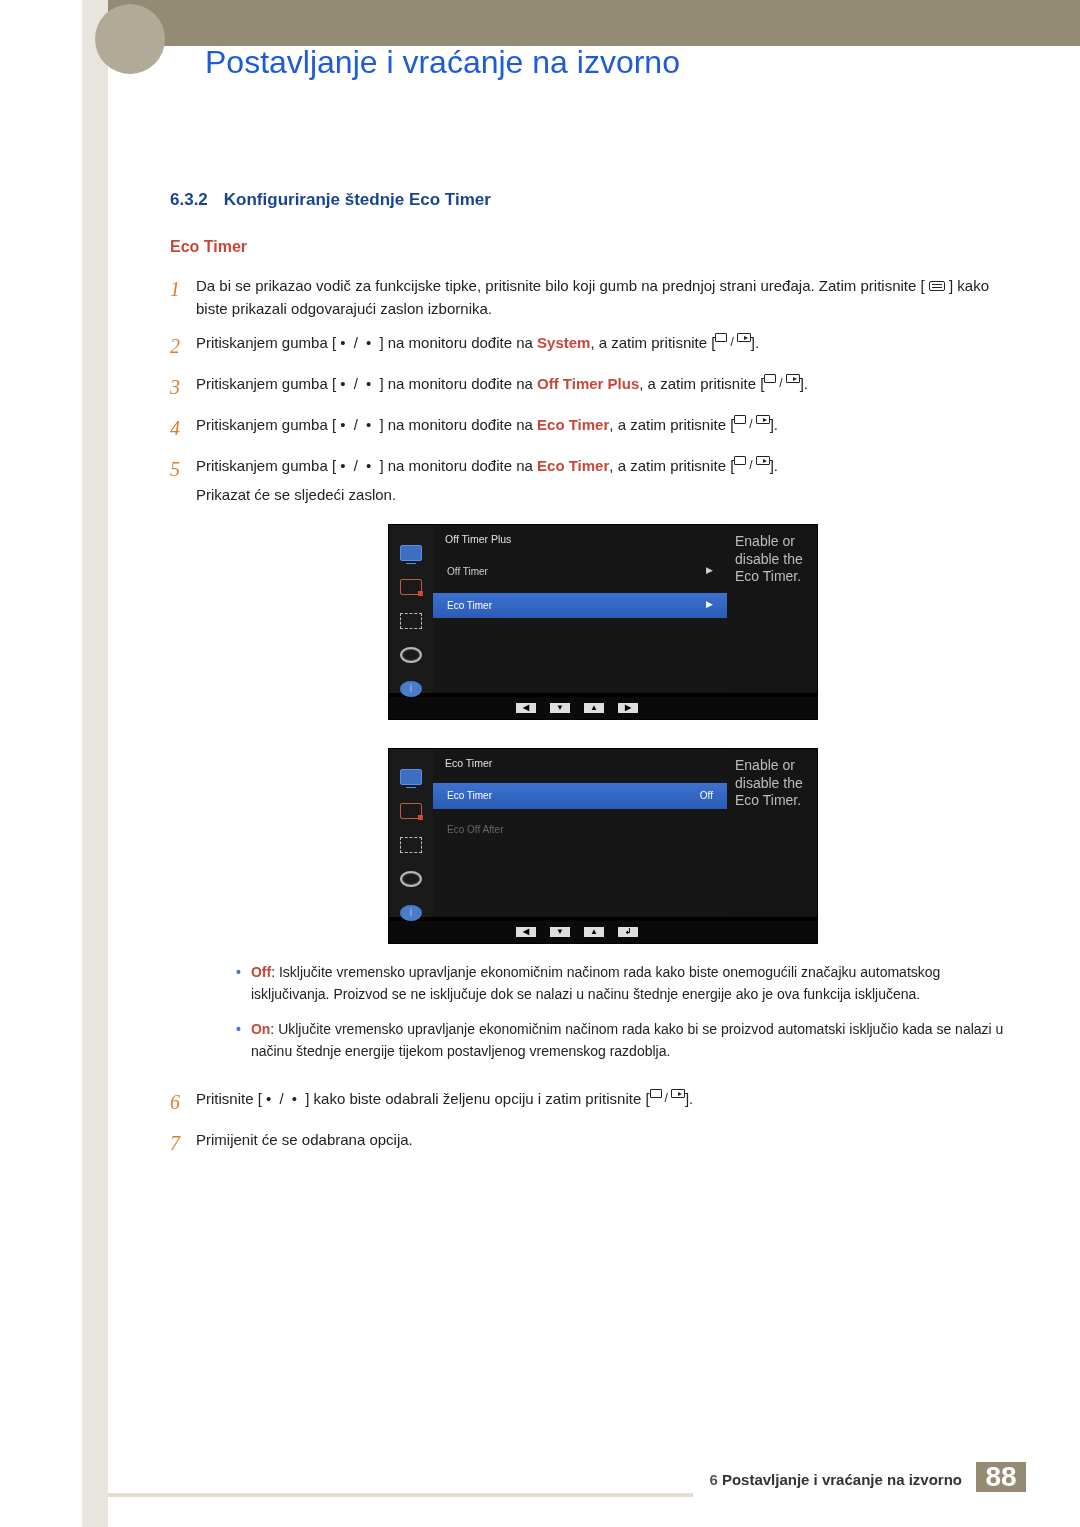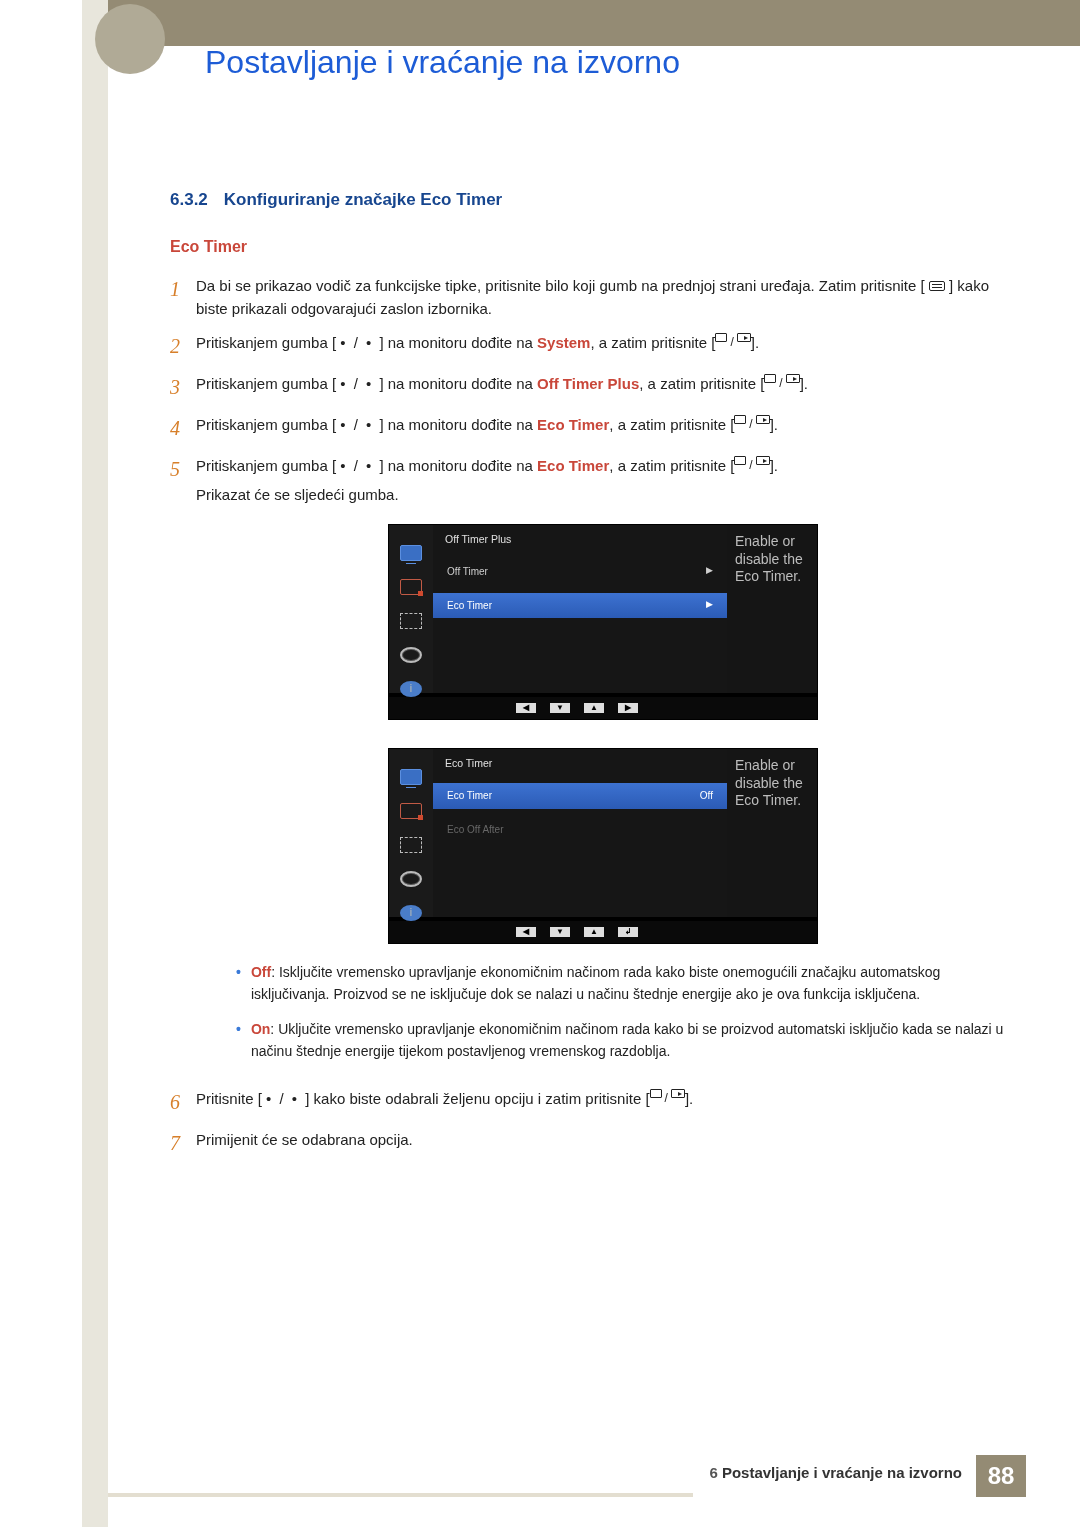--- a/index.html
+++ b/index.html
@@ -205,23 +205,23 @@
     .footer-text {
       color: #333;
       font-weight: bold;
       font-size: 15px;
       padding: 9px 14px;
     }
     .footer-text .chap-n { color: #555; }
     .footer-page {
       background: #948b74;
       color: #fff;
-      font-size: 24px;
+      font-size: 28px;
       font-weight: bold;
-      width: 50px; height: 42px;
+      width: 50px; height: 30px;
       display: inline-flex;
       align-items: center; justify-content: center;
     }
     .footer-l-bar{
       position:absolute; bottom:30px; left:108px;
       width:585px; height:4px; background:#e3ded0;
     }
 
     .icon-menu {
       display:inline-block; width:16px; height:10px;
@@ -245,21 +245,21 @@
 
 <div class="side-bar-bg"></div>
 <div class="top-band"></div>
 <div class="chapter-badge"></div>
 <div class="chapter-title">Postavljanje i vraćanje na izvorno</div>
 
 <div class="content">
 
   <div class="section-head">
     <span class="section-num">6.3.2</span>
-    <span class="section-title">Konfiguriranje značajke Eco Timer</span>
+    <span class="section-title">Konfiguriranje štednje Eco Timer</span>
   </div>
 
   <div class="subhead">Eco Timer</div>
 
   <ol class="steps">
     <li>
       <span class="step-num">1</span>
       <span class="step-body">
         <span>Da bi se prikazao vodič za funkcijske tipke, pritisnite bilo koji gumb na prednjoj strani uređaja. Zatim pritisnite [ </span><span class="icon-menu"></span><span> ] kako biste prikazali odgovarajući zaslon izbornika.</span>
       </span>
@@ -279,21 +279,21 @@
     <li>
       <span class="step-num">4</span>
       <span class="step-body">
         <span>Pritiskanjem gumba [ </span><span class="dot-sep"> • / • </span><span> ] na monitoru dođite na </span><span class="kw">Eco Timer</span><span>, a zatim pritisnite [</span><span class="icon-src"><span class="sq"></span>/<span class="et"></span></span><span>].</span>
       </span>
     </li>
     <li>
       <span class="step-num">5</span>
       <span class="step-body">
         <span>Pritiskanjem gumba [ </span><span class="dot-sep"> • / • </span><span> ] na monitoru dođite na </span><span class="kw">Eco Timer</span><span>, a zatim pritisnite [</span><span class="icon-src"><span class="sq"></span>/<span class="et"></span></span><span>].</span>
-        <div class="sub-note">Prikazat će se sljedeći gumba.</div>
+        <div class="sub-note">Prikazat će se sljedeći zaslon.</div>
 
         <div class="osd-wrap">
 
           <div class="osd">
             <div class="osd-body">
               <div class="osd-icons">
                 <span>
                     <span class="ico-screen"></span>
                   </span>
                 <span>

